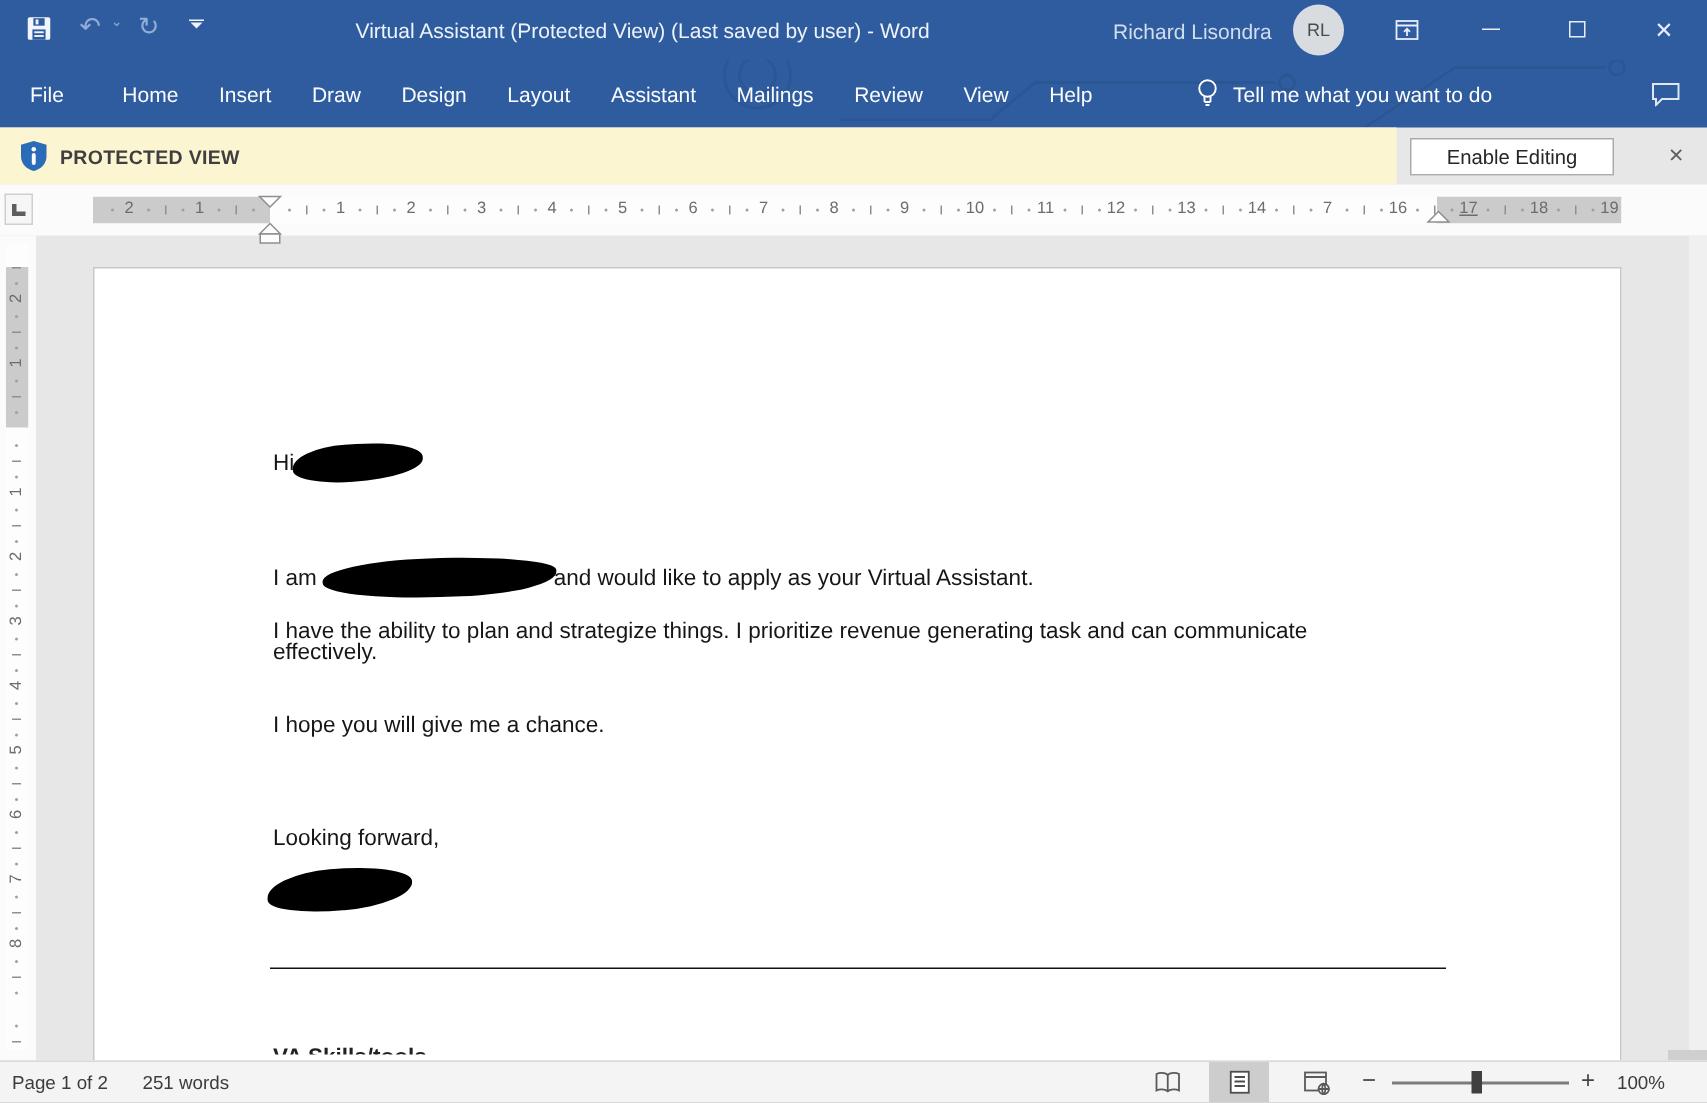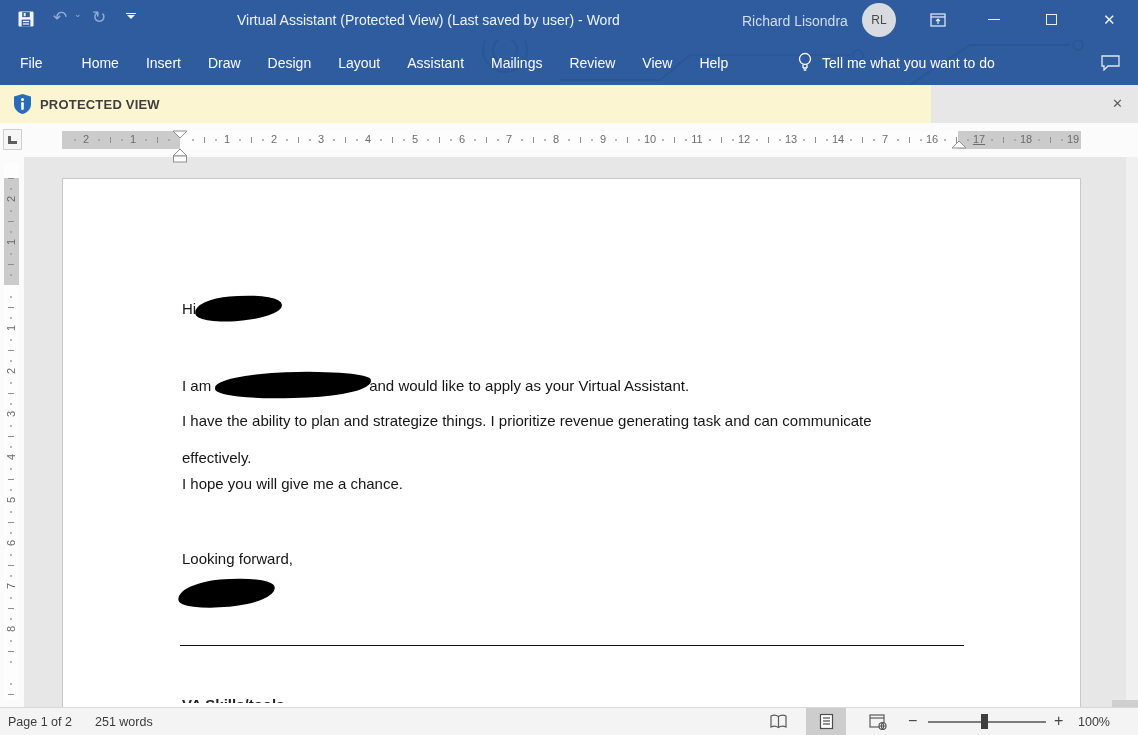--- a/index.html
+++ b/index.html
@@ -149,20 +149,21 @@
 
   <div id="pv-banner">
     <span class="abs" style="left:13px;top:8px;">
       <svg width="19" height="22" viewBox="0 0 19 22">
           <path d="M9.5 1 L18 3.5 V11 C18 16.5 14 19.8 9.5 21 C5 19.8 1 16.5 1 11 V3.5 Z" fill="#2b6cb8"></path>
           <circle cx="9.5" cy="6.5" r="1.5" fill="#fff"></circle>
           <rect x="8.2" y="9" width="2.6" height="8" rx="1.3" fill="#fff"></rect>
         </svg>
     </span>
     <span id="pv-label">PROTECTED VIEW</span>
+    <div id="enable-editing">Enable Editing</div>
     <span id="pv-close">✕</span>
   </div>
 
   <div id="ruler-row">
     <div id="tab-selector">
         <i></i>
       </div>
     <div id="h-band">
       <div class="hseg" style="left:0;width:118px;"></div>
       <div class="hseg" style="left:896px;width:123px;"></div>
@@ -327,21 +328,21 @@
     <div class="docline" style="left:119px;top:117px;">
       <span>Hi</span>
         <span id="blob-greeting" class="blob"></span>
     </div>
     <div class="docline" style="left:119px;top:233px;">I have the ability to plan and strategize things. I prioritize revenue generating task and can communicate</div>
     <div class="docline" style="left:119px;top:193px;">
       <span>I am</span>
         <span id="blob-name" class="blob"></span>
         <span>and would like to apply as your Virtual Assistant.</span>
     </div>
-    <div class="docline" style="left:119px;top:270px;">effectively.</div>
+    <div class="docline" style="left:119px;top:247px;">effectively.</div>
     <div class="docline" style="left:119px;top:296px;">I hope you will give me a chance.</div>
     <div class="docline" style="left:119px;top:371px;">Looking forward,</div>
     <div id="blob-signature"></div>
     <div id="doc-hr"></div>
     <div id="clipped-heading">
       <span>VA Skills/tools</span>
     </div>
   </div>
 
   <div id="scroll-track"></div>

